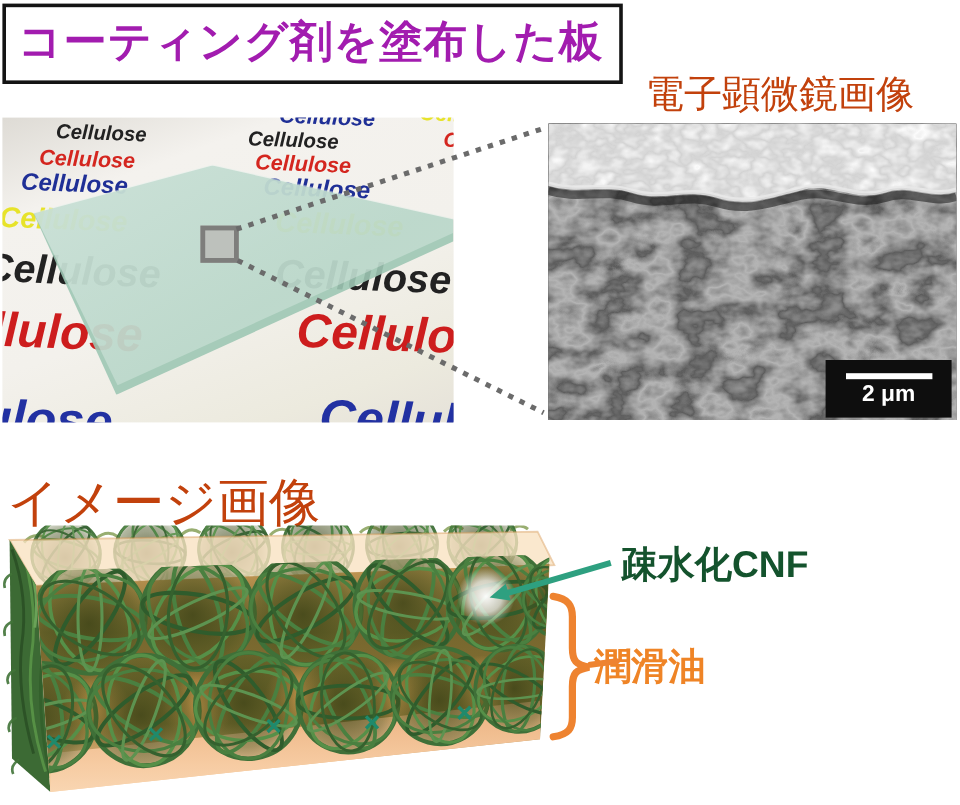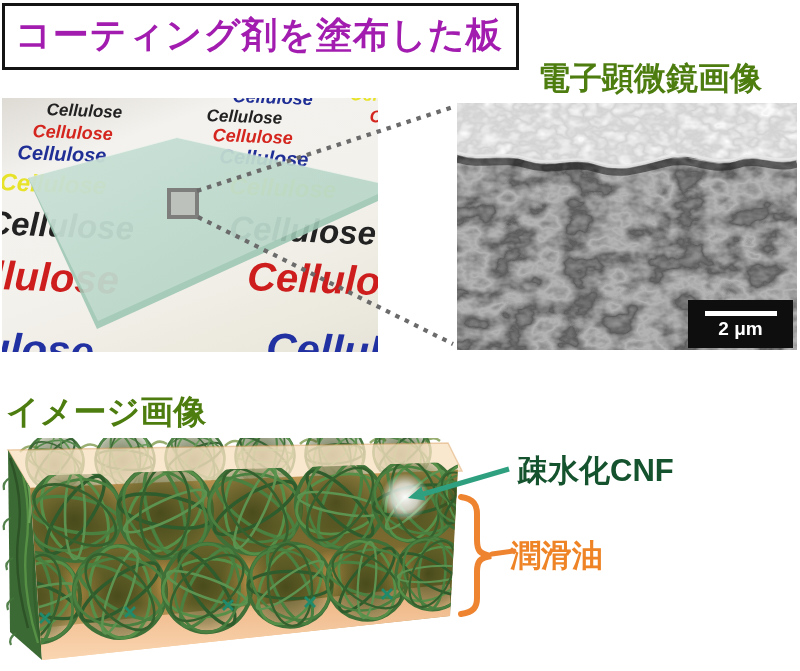--- a/index.html
+++ b/index.html
@@ -6,25 +6,25 @@
   body{width:800px;height:671px;position:relative;overflow:hidden;
        font-family:"Liberation Sans",sans-serif;}
   .abs{position:absolute;}
 
   
   #title-box{left:2px;top:3px;border:3px solid #141414;background:#fff;
     padding:5px 13px 7px 10px;font-size:36px;font-weight:bold;color:#a21caf;
     letter-spacing:1px;white-space:nowrap;}
 
   
-  .jp-label{font-weight:bold;color:#4d7c0f;white-space:nowrap;}
+  .jp-label{font-weight:normal;color:#c2410c;white-space:nowrap;}
   #sem-label{left:500px;top:57px;width:300px;text-align:center;font-size:32px;}
-  #image-label{left:6px;top:390px;font-size:33px;}
+  #image-label{left:6px;top:390px;font-size:43px;}
   #cnf-label{left:517px;top:450px;font-size:31px;font-weight:bold;white-space:nowrap;}
-  #oil-label{left:510px;top:535px;font-size:31px;font-weight:bold;white-space:nowrap;text-align:center;}
+  #oil-label{left:495px;top:535px;font-size:31px;font-weight:bold;white-space:nowrap;text-align:center;}
 
   
   #photo{left:2px;top:98px;width:376px;height:254px;overflow:hidden;
     background:linear-gradient(160deg,#dedbd5 0%,#f4f2ee 22%,#f3f1ec 55%,#eceade 85%,#e6e2d9 100%);}
   .cw{position:absolute;font-weight:bold;font-style:italic;white-space:nowrap;
       transform:rotate(2.2deg);transform-origin:left top;line-height:1;}
   #plate-edge{left:0;top:0;width:376px;height:254px;background:#9ec7b4;opacity:.9;
     clip-path:polygon(26px 80px,175px 40px,376px 85px,376px 103px,95px 231px);
     filter:drop-shadow(4px 5px 4px rgba(110,110,95,.55));}
   #plate-glass{left:0;top:0;width:376px;height:254px;

